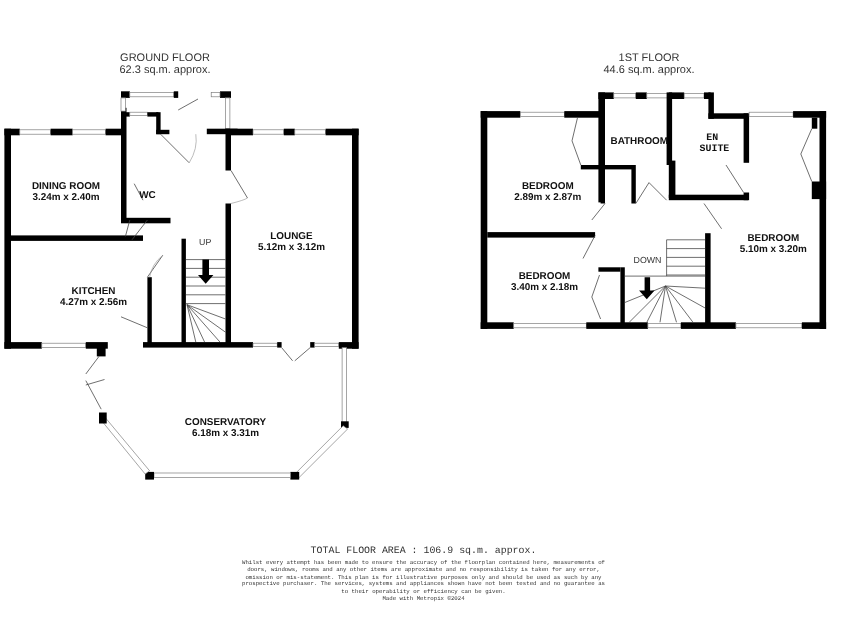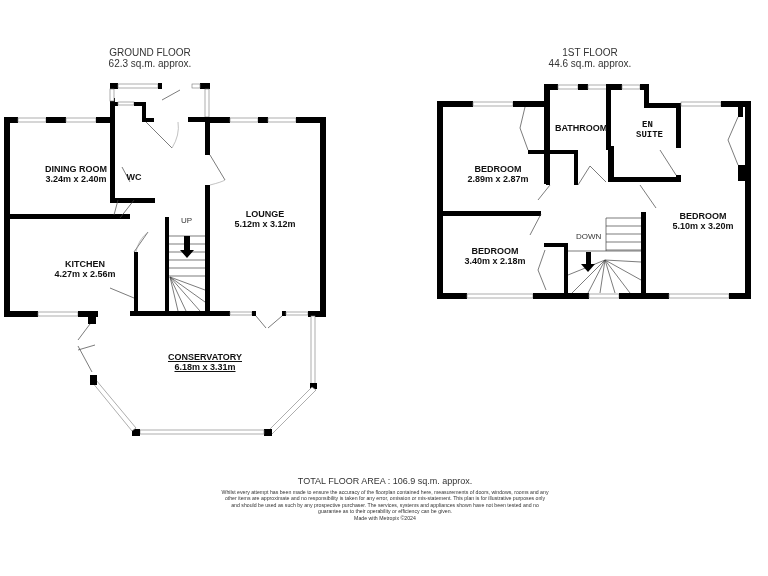--- a/index.html
+++ b/index.html
@@ -7,21 +7,21 @@
   .hdr{position:absolute;text-align:center;font-size:10px;line-height:11px;color:#333;margin-top:31px;}
   .hdr span{display:block;}
   svg{position:absolute;left:0;top:0;}
   .wall{fill:#000;}
   .win{fill:#fff;stroke:#777;stroke-width:0.6;}
   .thin{stroke:#444;stroke-width:0.7;fill:none;}
   .arc{stroke:#999;stroke-width:0.6;fill:none;}
   .room{position:absolute;text-align:center;font-size:9px;font-weight:bold;line-height:10px;color:#111;white-space:nowrap;}
   .room span{display:block;}
   .lbl{position:absolute;font-size:8px;color:#333;}
-  .footer{position:absolute;left:220px;top:476px;width:330px;text-align:center;color:#333;}
+  .footer{position:absolute;left:220px;top:496px;width:330px;text-align:center;color:#333;font-family:Liberation Mono, monospace;}
   .footer .total{font-size:9px;margin-bottom:3px;}
   .footer .disc{font-size:5.2px;line-height:6.4px;}
 </style>
 </head>
 <body>
 
 <div class="hdr" style="left:90px;top:16px;width:120px;">
   <span>GROUND FLOOR</span>
   <span>62.3 sq.m. approx.</span>
 </div>
@@ -211,36 +211,36 @@
       <line x1="660" y1="150" x2="676" y2="175"></line>
       <line x1="738" y1="117" x2="728" y2="140"></line>
       <line x1="728" y1="140" x2="738" y2="165"></line>
       <line x1="541" y1="214" x2="530" y2="235"></line>
       <line x1="545" y1="250" x2="538" y2="270"></line>
       <line x1="538" y1="270" x2="546" y2="290"></line>
     </g>
   </g>
 </svg>
 
-<div class="room" style="left:36px;top:164px;width:80px;">
+<div class="room" style="left:20px;top:164px;width:80px;">
   <span>DINING ROOM</span>
   <span>3.24m  x 2.40m</span>
 </div>
 <div class="room" style="left:122px;top:136px;width:24px;margin-top:36px;">
   <span>WC</span>
 </div>
 <div class="room" style="left:45px;top:259px;width:80px;">
   <span>KITCHEN</span>
   <span>4.27m  x 2.56m</span>
 </div>
 <div class="room" style="left:225px;top:209px;width:80px;">
   <span>LOUNGE</span>
   <span>5.12m  x 3.12m</span>
 </div>
-<div class="room" style="left:160px;top:352px;width:90px;text-decoration:underline;">
+<div class="room" style="left:160px;top:378px;width:90px;">
   <span>CONSERVATORY</span>
   <span>6.18m  x 3.31m</span>
 </div>
 <div class="lbl" style="left:181px;top:216px;text-align:right;">UP</div>
 
 <div class="room" style="left:458px;top:164px;width:80px;">
   <span>BEDROOM</span>
   <span>2.89m  x 2.87m</span>
 </div>
 <div class="room" style="left:555px;top:123px;width:50px;">

